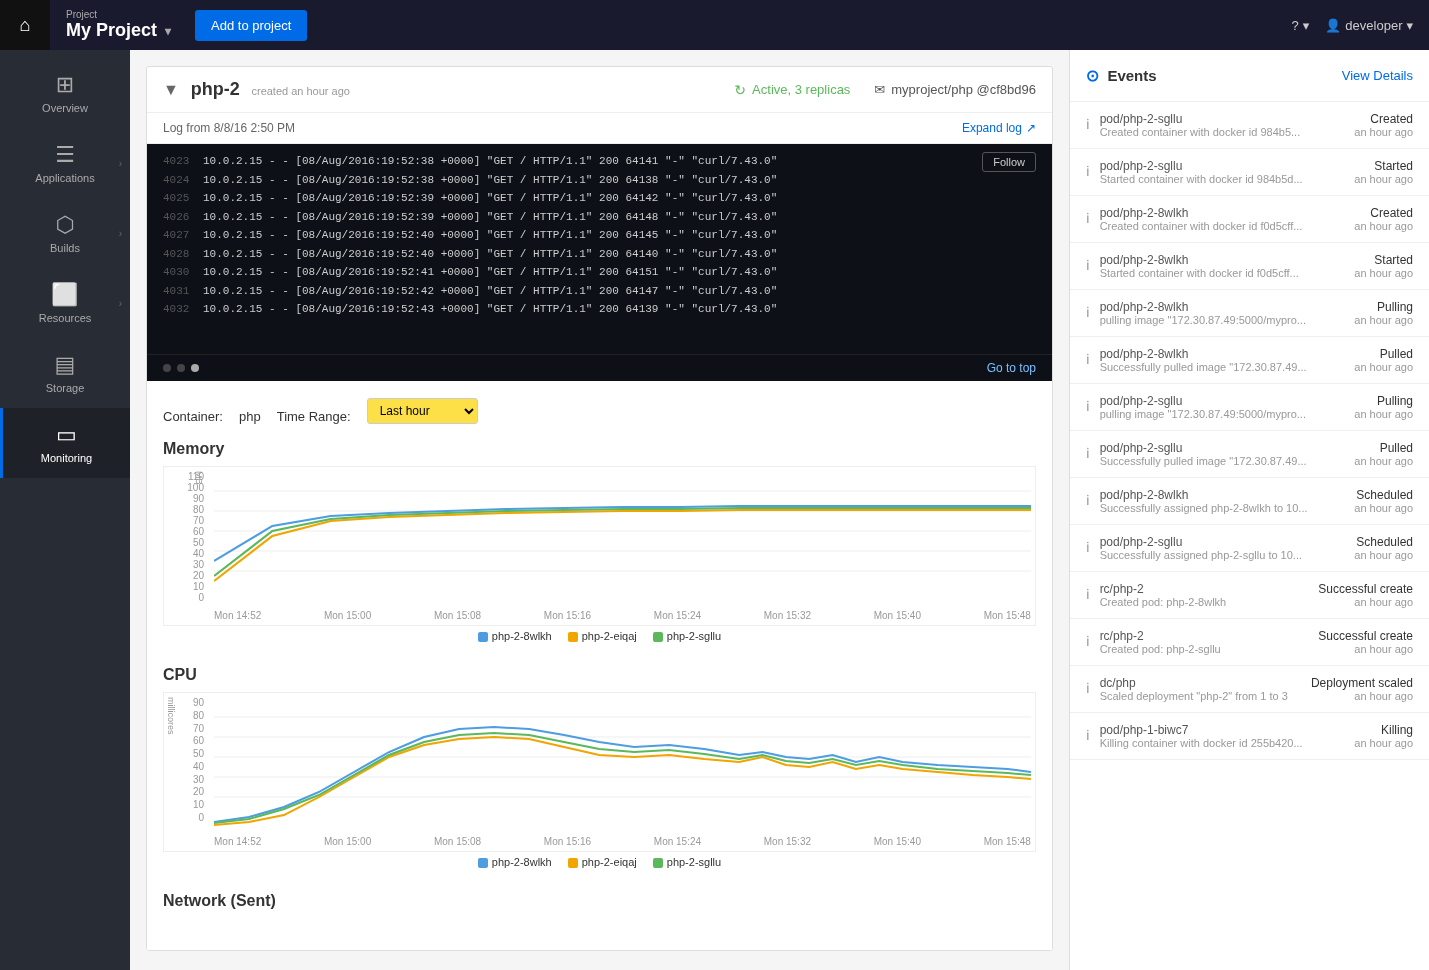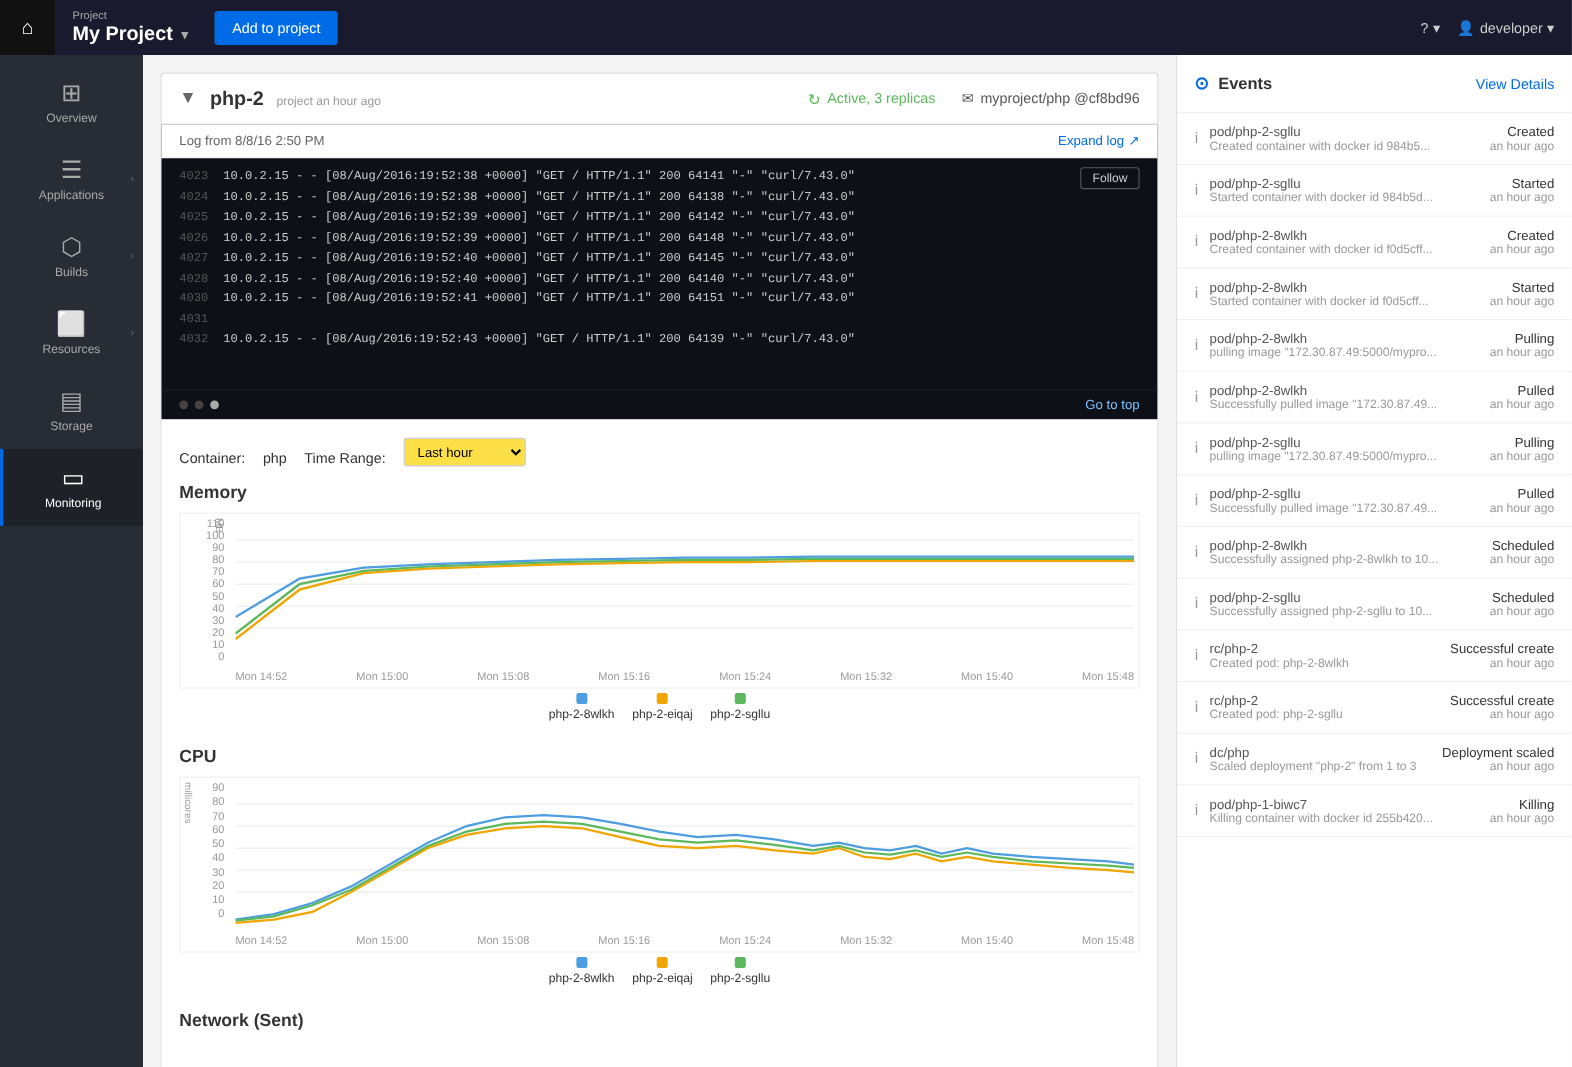--- a/index.html
+++ b/index.html
@@ -268,21 +268,21 @@
       font-size: 10px;
       color: #999;
     }
     .chart-legend {
       display: flex;
       gap: 16px;
       justify-content: center;
       margin-top: 4px;
       font-size: 11px;
     }
-    .legend-item { display: flex; align-items: center; gap: 4px; flex-direction: column; }
+    .legend-item { display: flex; align-items: flex-end; gap: 4px; }
     .legend-dot { width: 10px; height: 10px; border-radius: 2px; }
 
     
     .right-panel {
       width: 360px;
       background: #fff;
       border-left: 1px solid #ddd;
       display: flex;
       flex-direction: column;
       flex-shrink: 0;
@@ -380,21 +380,21 @@
     </div>
   </div>
 
   <div class="content">
 
     <div class="php-card">
       <div class="php-card-header">
         <span class="collapse-btn">▼</span>
         <div>
           <span class="php-card-title">php-2</span>
-          <span class="php-card-time">project an hour ago</span>
+          <span class="php-card-time">created an hour ago</span>
         </div>
         <div class="php-card-status">
           <span class="sync-icon">↻</span>
           <span>Active, 3 replicas</span>
         </div>
         <div class="php-card-image">
           <span>✉</span>
           <span>myproject/php @cf8bd96</span>
         </div>
       </div>
@@ -432,20 +432,21 @@
             <div class="log-line">
               <span class="log-line-num">4028</span>
               <span class="log-line-text">10.0.2.15 - - [08/Aug/2016:19:52:40 +0000] "GET / HTTP/1.1" 200 64140 "-" "curl/7.43.0"</span>
             </div>
             <div class="log-line">
               <span class="log-line-num">4030</span>
               <span class="log-line-text">10.0.2.15 - - [08/Aug/2016:19:52:41 +0000] "GET / HTTP/1.1" 200 64151 "-" "curl/7.43.0"</span>
             </div>
             <div class="log-line">
               <span class="log-line-num">4031</span>
+              <span class="log-line-text">10.0.2.15 - - [08/Aug/2016:19:52:42 +0000] "GET / HTTP/1.1" 200 64147 "-" "curl/7.43.0"</span>
             </div>
             <div class="log-line">
               <span class="log-line-num">4032</span>
               <span class="log-line-text">10.0.2.15 - - [08/Aug/2016:19:52:43 +0000] "GET / HTTP/1.1" 200 64139 "-" "curl/7.43.0"</span>
             </div>
           </div>
         <div class="log-footer">
           <div class="log-dots">
             <div class="log-dot"></div>
             <div class="log-dot"></div>

